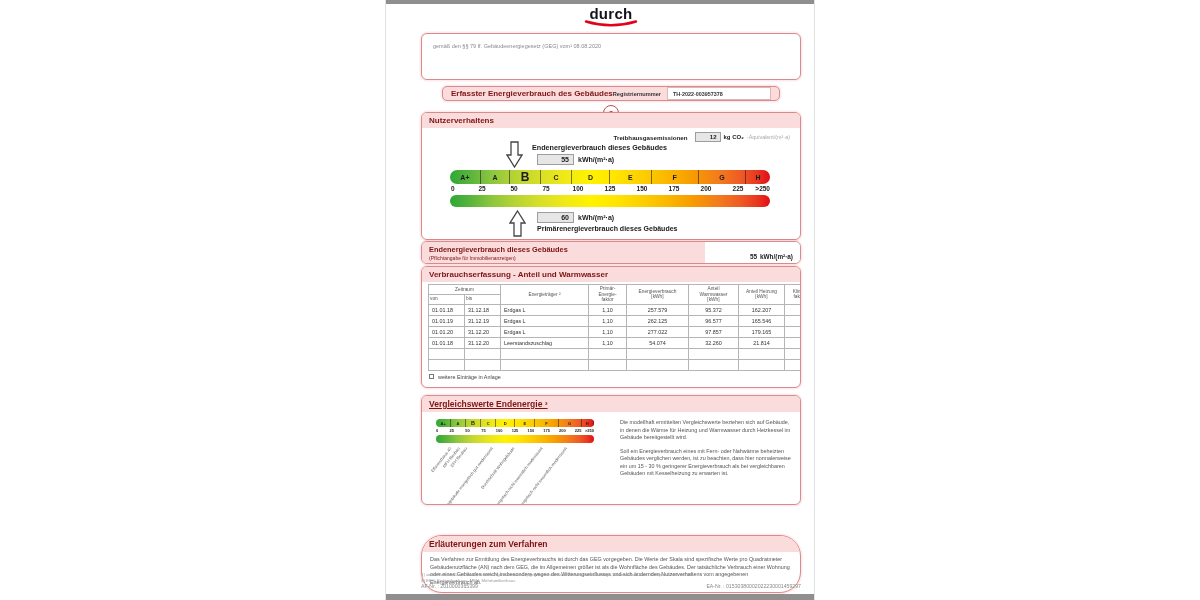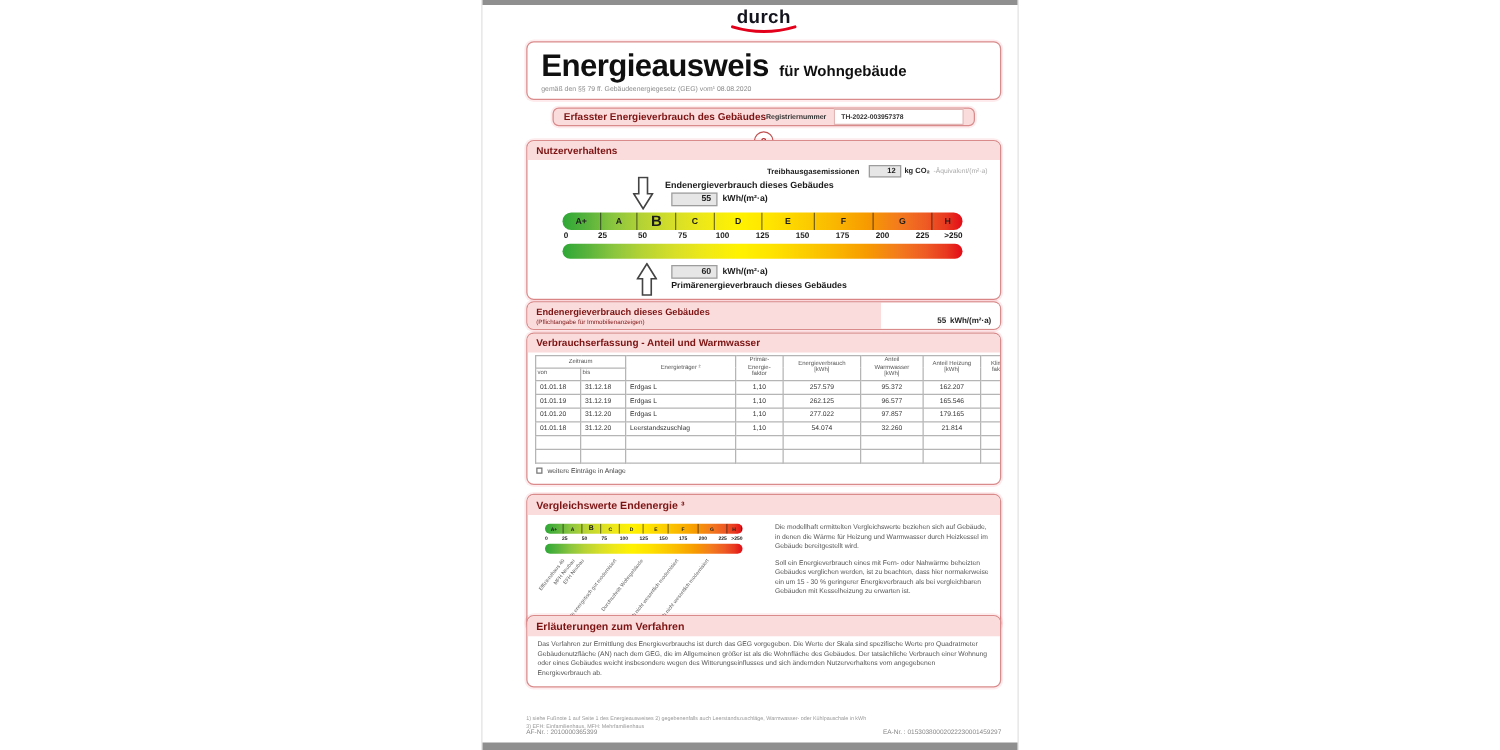--- a/index.html
+++ b/index.html
@@ -101,21 +101,21 @@
   .mini .ticks { height:8px; }
   .mini .tk { font-size:4px; top:1px; }
   .mini .band.plain { height:8px; }
   .comp-labels { position:relative; margin-left:14px; width:158px; height:56px; }
   .clabel { position:absolute; top:3px; font-size:4.2px; color:#666; white-space:nowrap;
             transform:rotate(-52deg); transform-origin:100% 0; }
   .comp-right { flex:1; padding:7px 8px 0 10px; }
   .comp-para { font-size:5.4px; color:#555; line-height:1.4; margin-bottom:6px; }
 
   
-  .expl-box { top:492px; height:58px; }
+  .expl-box { top:535px; height:58px;border-radius:21px; }
   .expl-text { font-size:5.4px; color:#555; line-height:1.4; padding:4px 8px 0 8px; }
 
   
   .footnotes { position:absolute; top:572px; left:0; right:0; font-size:4.3px; color:#999; line-height:1.3; }
   .af-row { position:absolute; top:583px; left:0; right:0; display:flex; justify-content:space-between;
             font-size:5.2px; color:#888; }
 </style>
 </head>
 <body>
 
@@ -126,24 +126,20 @@
     <div class="content">
 
       <div class="logo">
         <span class="logo-text">durch</span>
         <svg width="54" height="8" viewBox="0 0 54 8">
           <path d="M2,1.5 Q27,9 52,1.5" stroke="#e2001a" stroke-width="2.4" fill="none" stroke-linecap="round"></path>
         </svg>
       </div>
 
       <div class="rbox title-box">
-        <div>
-          <span class="doc-title">Energieausweis</span>
-          <span class="doc-title-suffix">für Wohngebäude</span>
-        </div>
         <div class="doc-subtitle">gemäß den §§ 79 ff. Gebäudeenergiegesetz (GEG) vom¹ 08.08.2020</div>
       </div>
 
       <div class="reg-row">
         <div class="reg-box">
           <span class="reg-title">Erfasster Energieverbrauch des Gebäudes</span>
           <span class="reg-label">Registriernummer</span>
           <span class="reg-value">TH-2022-003957378</span>
         </div>
         <div class="page-circle">3</div>
@@ -319,21 +315,21 @@
             </tbody>
           </table>
         </div>
         <div class="note-row">
           <span class="cbx"></span>
           <span class="note-text">weitere Einträge in Anlage</span>
         </div>
       </div>
 
       <div class="rbox comp-box">
-        <div class="pinkbar" style="font-size:8.5px;">Vergleichswerte Endenergie ³</div>
+        <div class="pinkbar" style="font-size:8.5px;text-decoration:underline;">Vergleichswerte Endenergie ³</div>
         <div class="comp-body">
           <div class="comp-left">
             <div class="scale mini">
               <div class="band">
                 <span class="lcell" style="flex:1">A+</span>
                 <span class="lcell" style="flex:0.95">A</span>
                 <span class="lcell current" style="flex:1">B</span>
                 <span class="lcell" style="flex:1">C</span>
                 <span class="lcell" style="flex:1.25">D</span>
                 <span class="lcell" style="flex:1.35">E</span>

